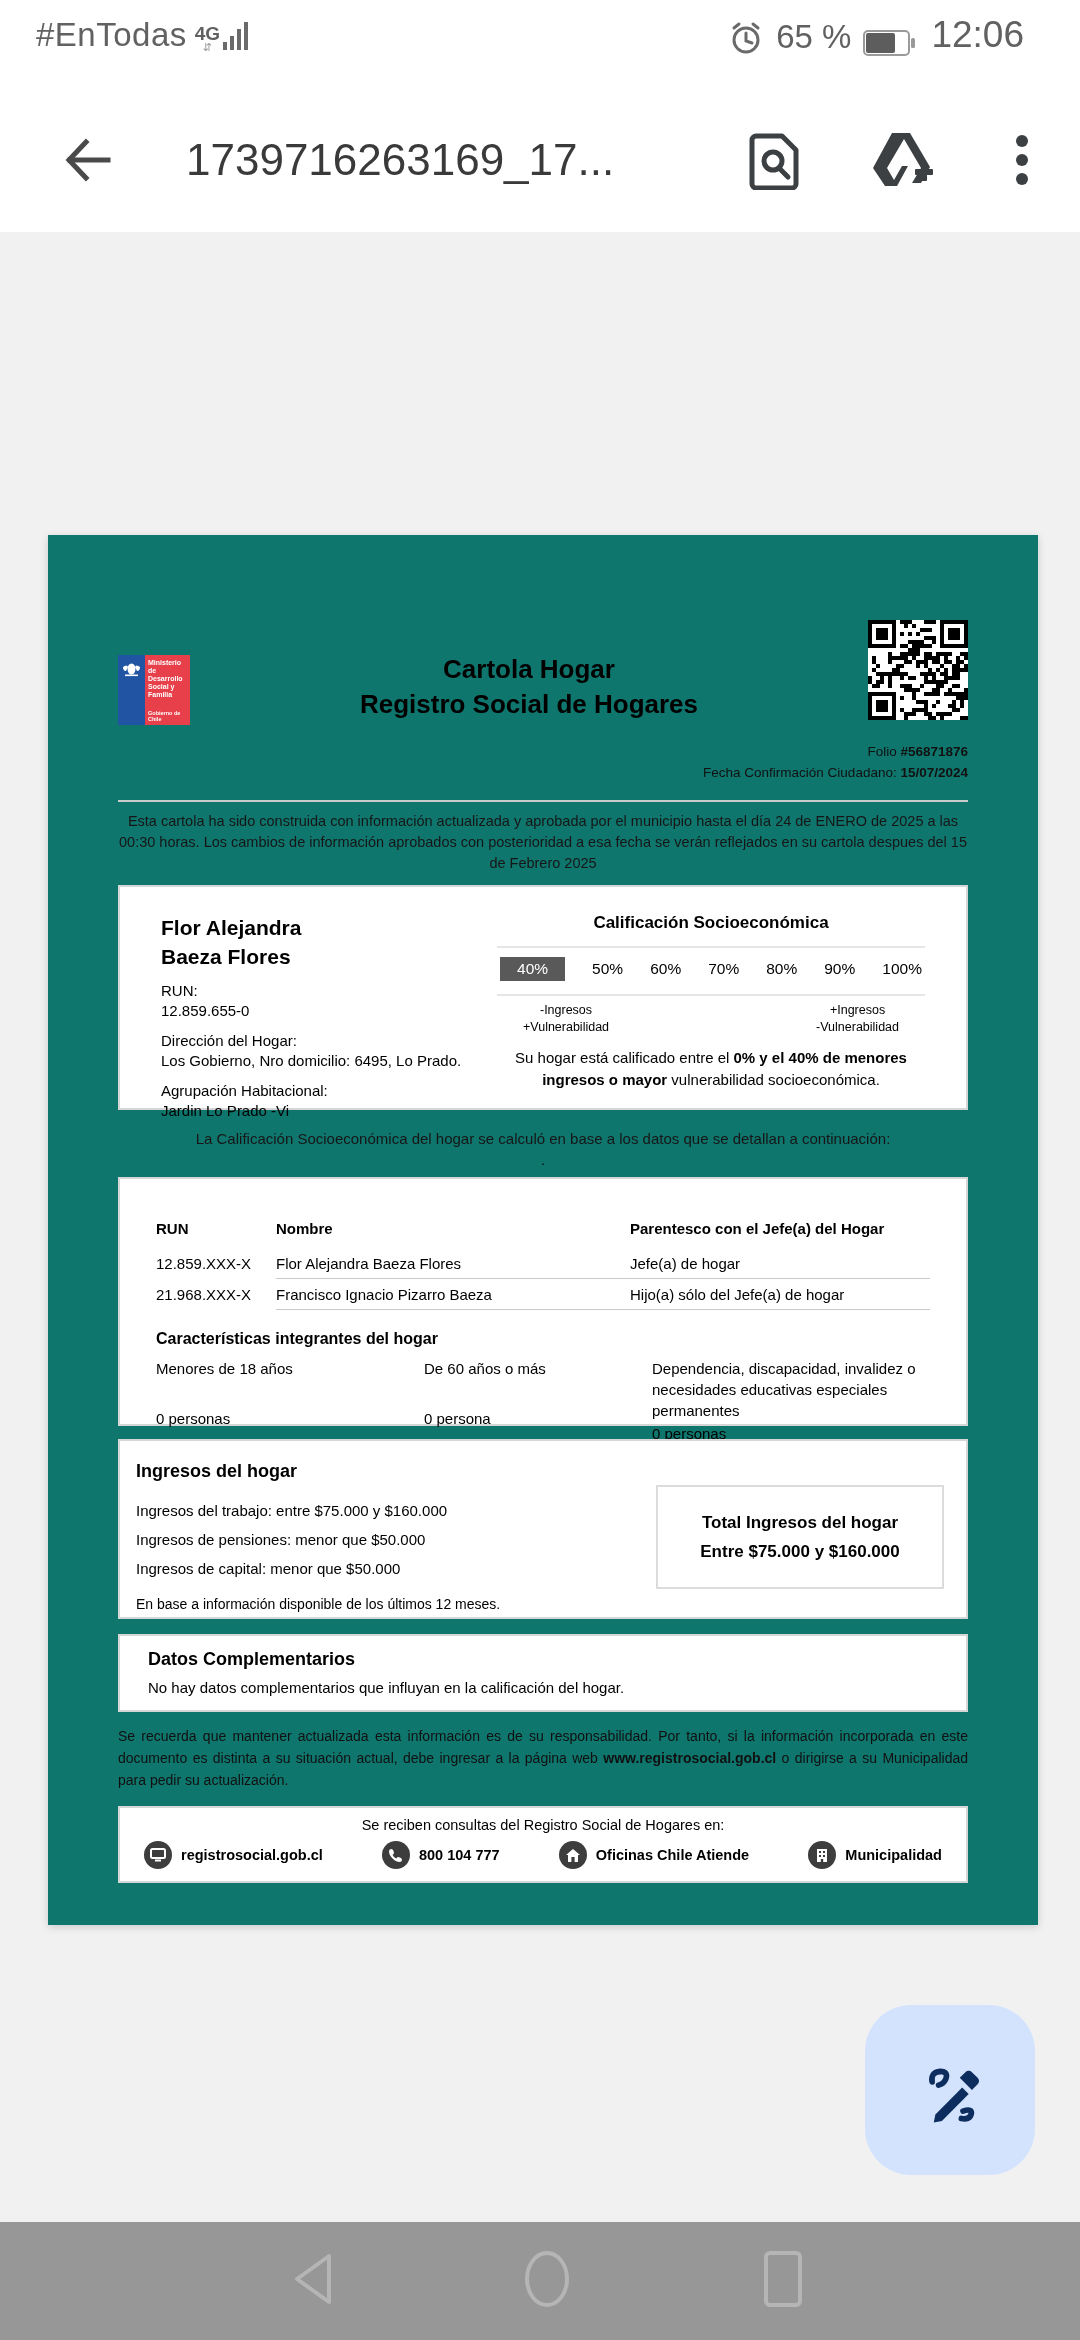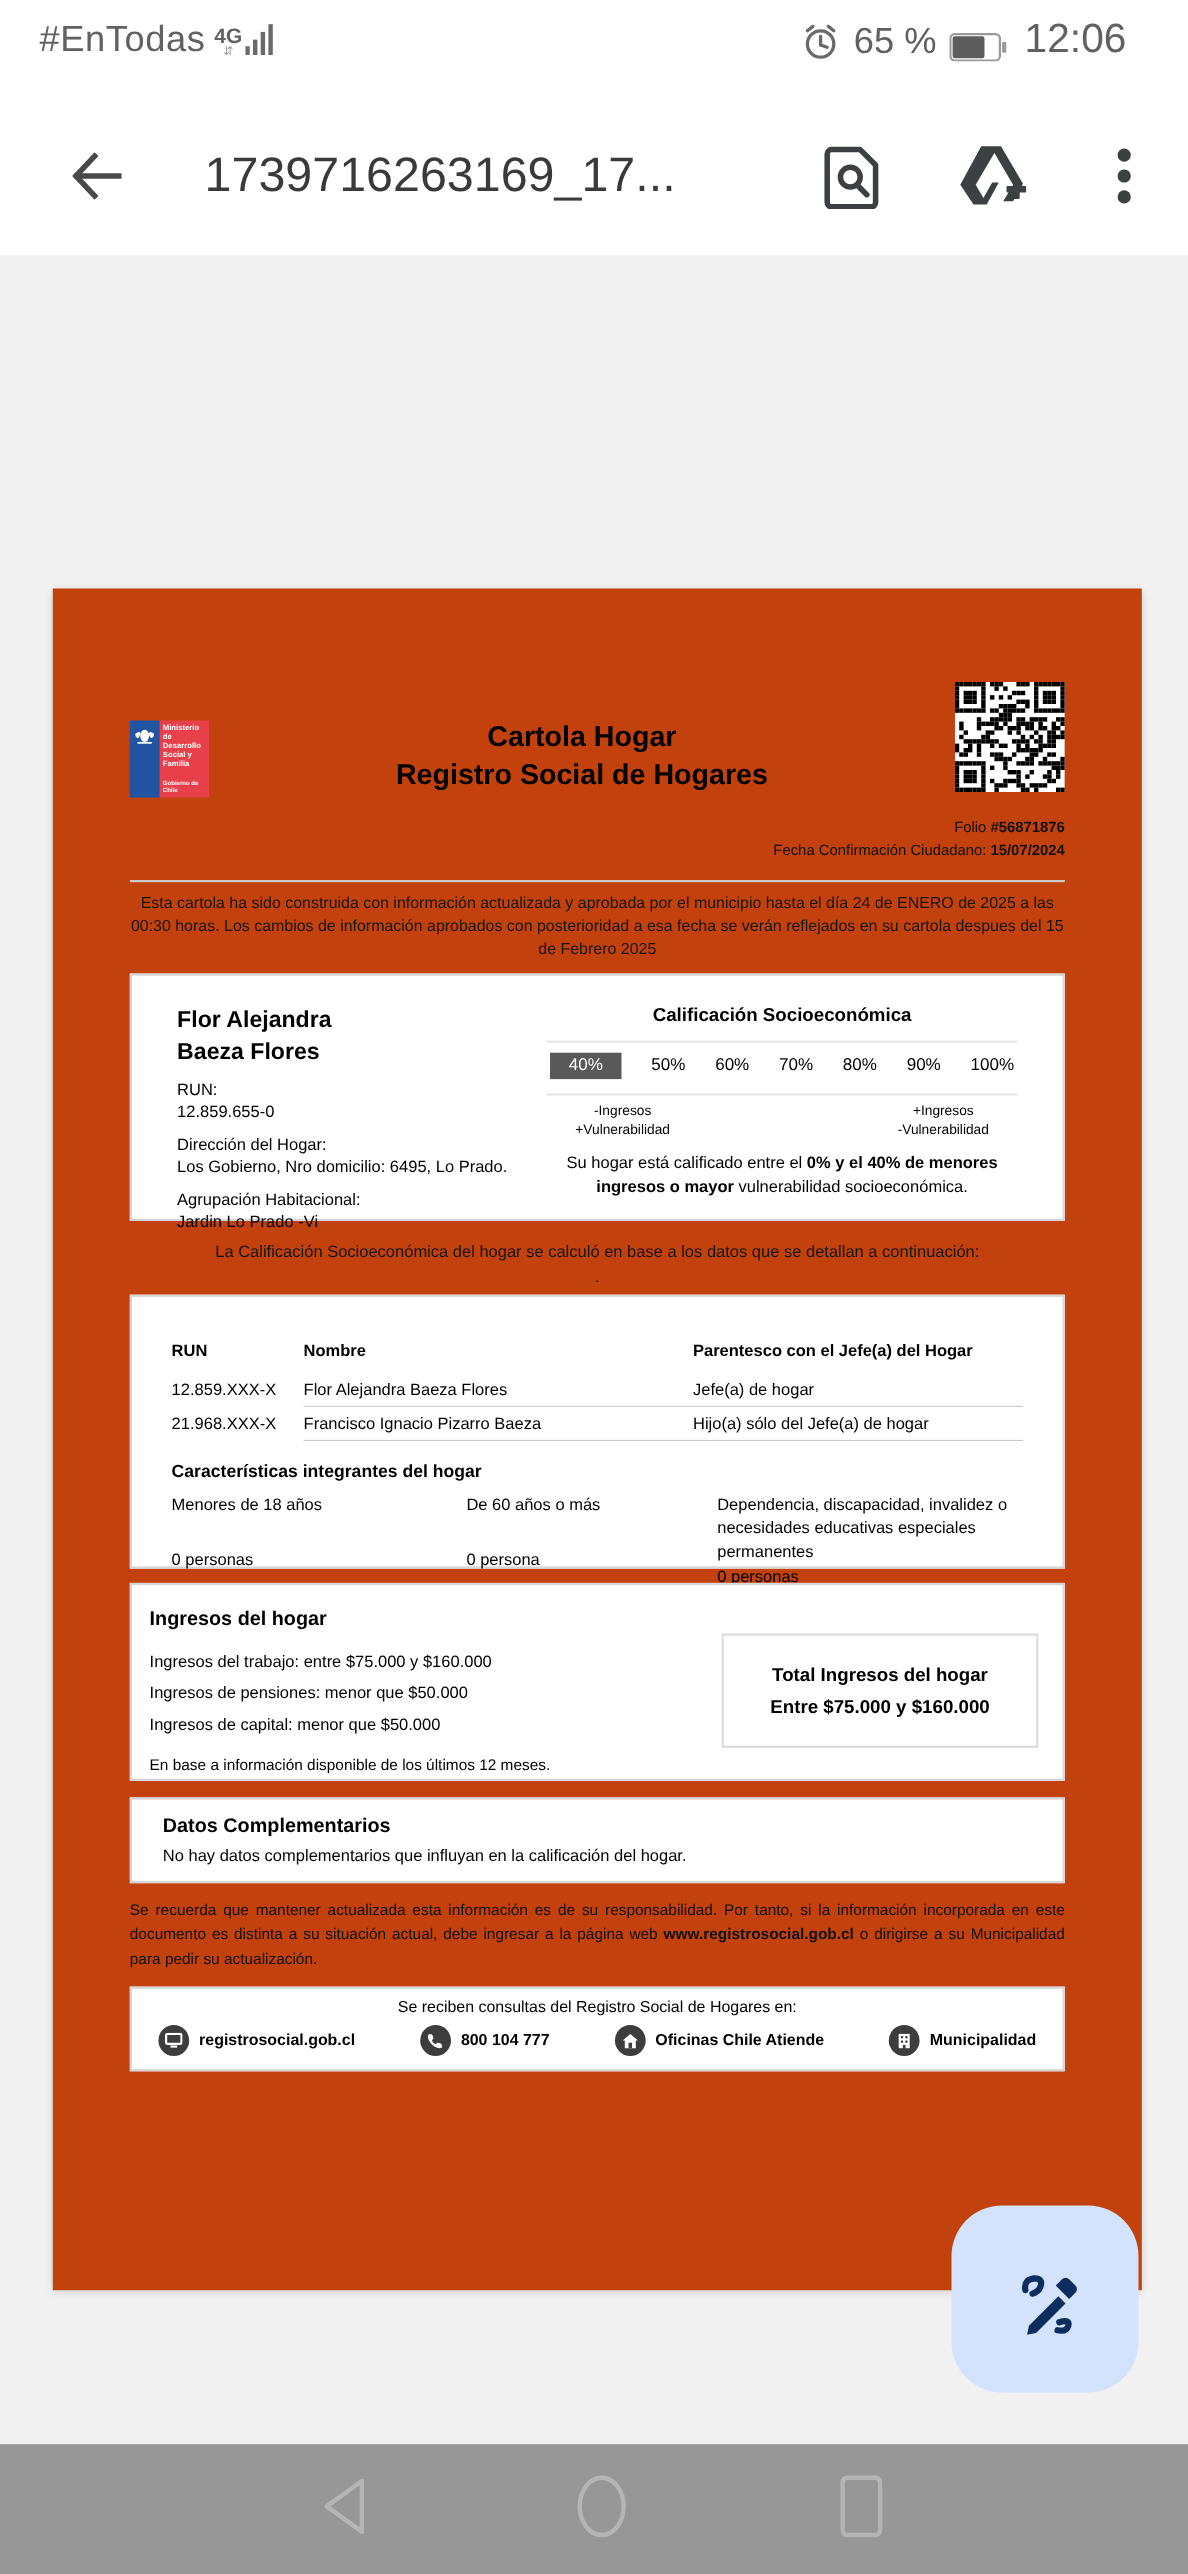--- a/index.html
+++ b/index.html
@@ -23,21 +23,21 @@
   .back-btn { margin-left:56px; width:64px; height:64px; display:flex; align-items:center; justify-content:center; }
   .doc-title { margin-left:66px; font-size:44px; color:#3a3a3a; white-space:nowrap; }
   .appbar-right { margin-left:auto; display:flex; align-items:center; }
   .icon-btn { width:64px; height:64px; display:flex; align-items:center; justify-content:center; }
   .icon-find { margin-right:62px; }
   .icon-drive { margin-right:56px; }
   .icon-menu { margin-right:26px; }
 
   
   .pdf-viewport { position:absolute; top:232px; left:0; right:0; bottom:118px; }
-  .page { position:absolute; left:48px; top:303px; width:990px; height:1547px; background:#c2410c;
+  .page { position:absolute; left:48px; top:303px; width:990px; height:1390px; background:#0f766e;
           box-shadow:0 2px 8px rgba(0,0,0,.16); padding:0 70px; color:#000; }
 
   .doc-header { display:flex; margin-top:85px; }
   .gov-logo { width:72px; height:70px; margin-top:35px; display:flex; flex-shrink:0; }
   .gov-logo .blue { width:27px; background:#2155a3; position:relative; }
   .gov-logo .blue svg { position:absolute; top:6px; left:4px; }
   .gov-logo .red { width:45px; background:#e8404a; color:#fff; padding:4px 3px 3px;
                    display:flex; flex-direction:column; justify-content:space-between; }
   .gov-logo .red .t1 { font-size:7px; font-weight:bold; line-height:8px; }
   .gov-logo .red .t2 { font-size:5.5px; font-weight:bold; }

